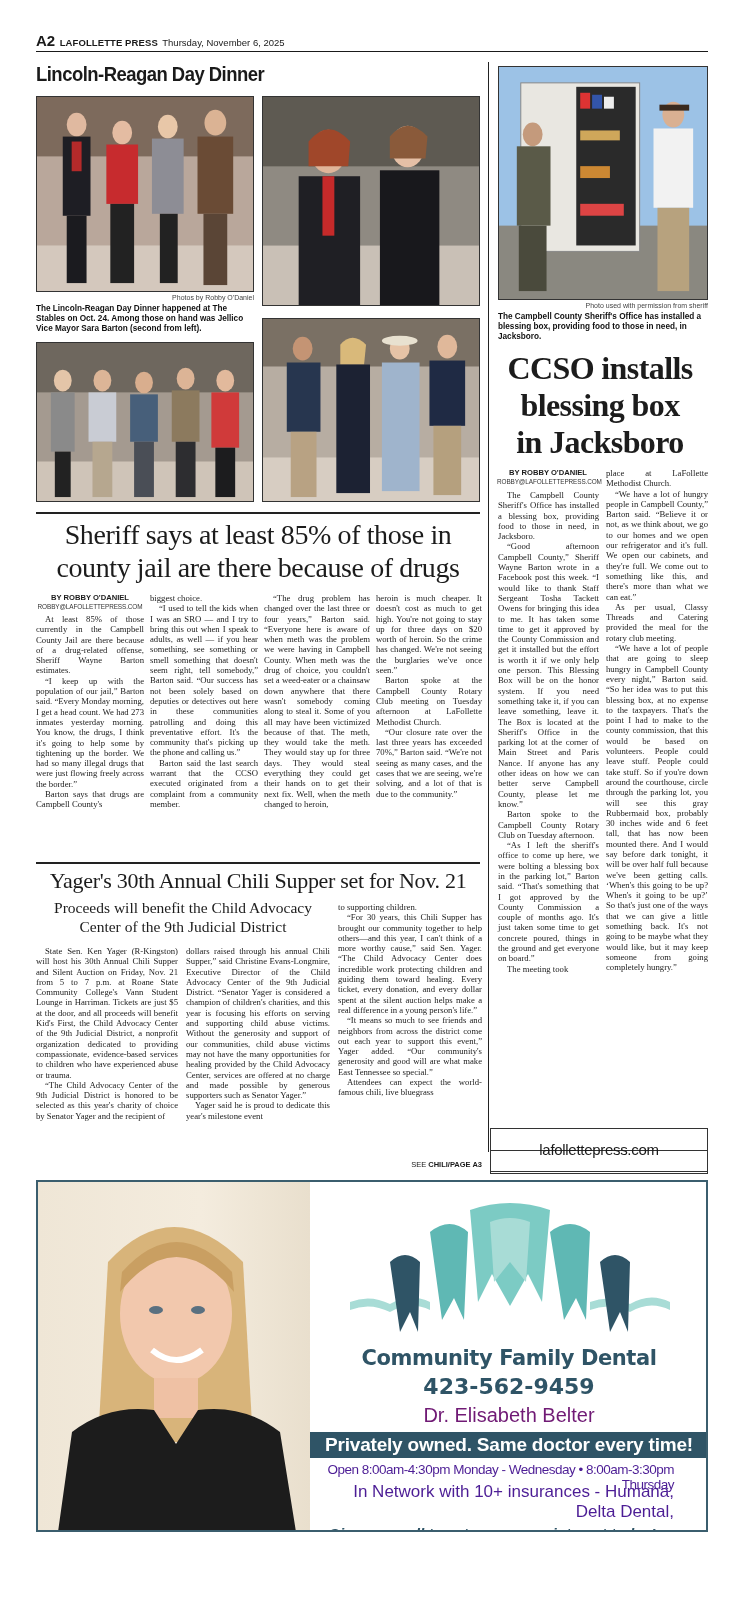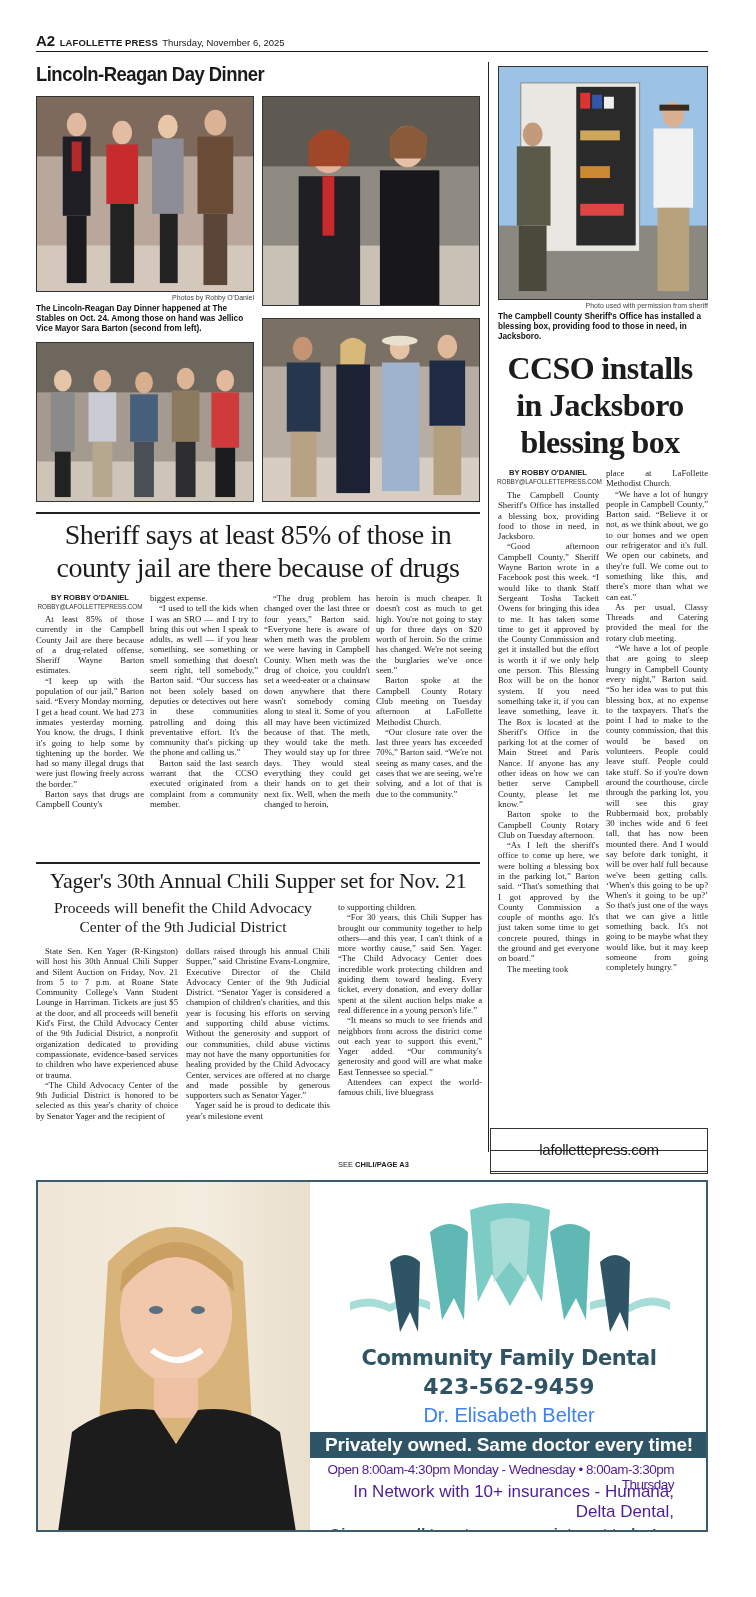--- a/index.html
+++ b/index.html
@@ -29,32 +29,32 @@
   
   .head-serif { font-family: "Liberation Serif", serif; color: #1c1c1c; text-align: center; }
 
   .byline { font-family: "Liberation Sans", sans-serif; font-weight: bold; font-size: 7.6px; text-align: center; }
   .email { font-family: "Liberation Sans", sans-serif; font-size: 6.4px; text-align: center; color: #333; letter-spacing: -0.1px; }
 
   .col { font-size: 8.7px; line-height: 10.3px; text-align: justify; hyphens: auto; color: #222; }
   .col p { text-indent: 9px; }
   .col p.noindent { text-indent: 0; }
 
-  .jump { font-family: "Liberation Sans", sans-serif; font-size: 7.5px; text-align: left; }
+  .jump { font-family: "Liberation Sans", sans-serif; font-size: 7.5px; text-align: right; }
   .jump b { font-weight: bold; }
 
   .webbox { border: 1px solid #333; font-family: "Liberation Sans", sans-serif; font-size: 15px; text-align: center; letter-spacing: -0.3px; }
 
   
   .ad { left: 36px; top: 1180px; width: 672px; height: 352px; border: 2px solid #3b5e6e; overflow: hidden; background: #fff; }
   .ad-photo { position: absolute; left: 0; top: 0; width: 272px; height: 350px; background: linear-gradient(90deg, #efe6d6 0%, #f4ecde 60%, #e9dfcd 100%); }
   .ad-right { position: absolute; left: 272px; top: 16px; width: 398px; height: 350px; }
   .ad-brand { position: absolute; left: 0; top: 148px; width: 398px; text-align: center; font-family: "DejaVu Sans", sans-serif; font-weight: bold; font-size: 21px; color: #2f5466; letter-spacing: -0.4px; }
   .ad-phone { position: absolute; left: 0; top: 176px; width: 398px; text-align: center; font-family: "DejaVu Sans", sans-serif; font-weight: bold; font-size: 22px; color: #2f5466; }
-  .ad-doc { position: absolute; left: 0; top: 206px; width: 398px; text-align: center; font-family: "Liberation Sans", sans-serif; font-size: 20px; color: #3b82f6; }
+  .ad-doc { position: absolute; left: 0; top: 206px; width: 398px; text-align: center; font-family: "Liberation Sans", sans-serif; font-size: 20px; color: #701a75; }
   .ad-band { position: absolute; left: 0; top: 234px; width: 398px; height: 26px; background: #2f5466; color: #fff; text-align: center; font-family: "Liberation Sans", sans-serif; font-weight: bold; font-size: 19px; line-height: 26px; letter-spacing: -0.2px; }
   .ad-line { position: absolute; left: 0; width: 364px; text-align: right; font-family: "Liberation Sans", sans-serif; color: #4c1d95; }
   .ad-cta { position: absolute; left: 0; top: 327px; width: 364px; text-align: center; font-family: "Liberation Sans", sans-serif; font-weight: bold; font-style: italic; font-size: 15px; color: #2f5466; }
 </style>
 </head>
 <body>
 
 <div class="abs masthead">
   <span class="pg">A2</span>
   <span class="paper">LAFOLLETTE PRESS</span>
@@ -163,22 +163,22 @@
       <rect x="162" y="38" width="30" height="6" fill="#3a2a1e"></rect>
       <rect x="156" y="62" width="40" height="80" fill="#f2f2f2"></rect>
       <rect x="160" y="142" width="32" height="84" fill="#b7a27e"></rect>
   </svg>
 </div>
 <div class="abs credit" style="left:498px;top:302px;width:210px;">Photo used with permission from sheriff</div>
 <div class="abs cutline" style="left:498px;top:312px;width:212px;">The Campbell County Sheriff's Office has installed a blessing box, providing food to those in need, in Jacksboro.</div>
 
 <div class="abs head-serif" style="left:490px;top:350px;width:220px;font-size:32px;line-height:37px;font-weight:bold;letter-spacing:-0.6px;">
   <div>CCSO installs</div>
+  <div>blessing box</div>
   <div>in Jacksboro</div>
-  <div>blessing box</div>
 </div>
 
 <div class="abs byline" style="left:498px;top:468px;width:100px;">BY ROBBY O'DANIEL</div>
 <div class="abs email" style="left:497px;top:478px;width:102px;">ROBBY@LAFOLLETTEPRESS.COM</div>
 
 <div class="abs col" style="left:498px;top:490px;width:101px;">
   <p>The Campbell County Sheriff's Office has installed a blessing box, providing food to those in need, in Jacksboro.</p>
   <p>“Good afternoon Campbell County,” Sheriff Wayne Barton wrote in a Facebook post this week. “I would like to thank Staff Sergeant Tosha Tackett Owens for bringing this idea to me. It has taken some time to get it approved by the County Commission and get it installed but the effort is worth it if we only help one person. This Blessing Box will be on the honor system. If you need something take it, if you can leave something, leave it. The Box is located at the Sheriff's Office in the parking lot at the corner of Main Street and Paris Nance. If anyone has any other ideas on how we can better serve Campbell County, please let me know.”</p>
   <p>Barton spoke to the Campbell County Rotary Club on Tuesday afternoon.</p>
   <p>“As I left the sheriff's office to come up here, we were bolting a blessing box in the parking lot,” Barton said. “That's something that I got approved by the County Commission a couple of months ago. It's just taken some time to get concrete poured, things in the ground and get everyone on board.”</p>
@@ -199,21 +199,21 @@
 
 <div class="abs byline" style="left:36px;top:593px;width:108px;">BY ROBBY O'DANIEL</div>
 <div class="abs email" style="left:36px;top:603px;width:108px;">ROBBY@LAFOLLETTEPRESS.COM</div>
 
 <div class="abs col" style="left:36px;top:614px;width:108px;">
   <p>At least 85% of those currently in the Campbell County Jail are there because of a drug-related offense, Sheriff Wayne Barton estimates.</p>
   <p>“I keep up with the population of our jail,” Barton said. “Every Monday morning, I get a head count. We had 273 inmates yesterday morning. You know, the drugs, I think it's going to help some by tightening up the border. We had so many illegal drugs that were just flowing freely across the border.”</p>
   <p>Barton says that drugs are Campbell County's</p>
 </div>
 <div class="abs col" style="left:150px;top:593px;width:108px;">
-  <p class="noindent">biggest expense.</p>
+  <p class="noindent">biggest choice.</p>
   <p>“I used to tell the kids when I was an SRO — and I try to bring this out when I speak to adults, as well — if you hear something, see something or smell something that doesn't seem right, tell somebody,” Barton said. “Our success has not been solely based on deputies or detectives out here in these communities patrolling and doing this preventative effort. It's the community that's picking up the phone and calling us.”</p>
   <p>Barton said the last search warrant that the CCSO executed originated from a complaint from a community member.</p>
 </div>
 <div class="abs col" style="left:264px;top:593px;width:106px;">
   <p>“The drug problem has changed over the last three or four years,” Barton said. “Everyone here is aware of when meth was the problem we were having in Campbell County. When meth was the drug of choice, you couldn't set a weed-eater or a chainsaw down anywhere that there wasn't somebody coming along to steal it. Some of you all may have been victimized because of that. The meth, they would take the meth. They would stay up for three days. They would steal everything they could get their hands on to get their next fix. Well, when the meth changed to heroin,</p>
 </div>
 <div class="abs col" style="left:376px;top:593px;width:106px;">
   <p class="noindent">heroin is much cheaper. It doesn't cost as much to get high. You're not going to stay up for three days on $20 worth of heroin. So the crime has changed. We're not seeing the burglaries we've once seen.”</p>
   <p>Barton spoke at the Campbell County Rotary Club meeting on Tuesday afternoon at LaFollette Methodist Church.</p>
   <p>“Our closure rate over the last three years has exceeded 70%,” Barton said. “We're not seeing as many cases, and the cases that we are seeing, we're solving, and a lot of that is due to the community.”</p>

